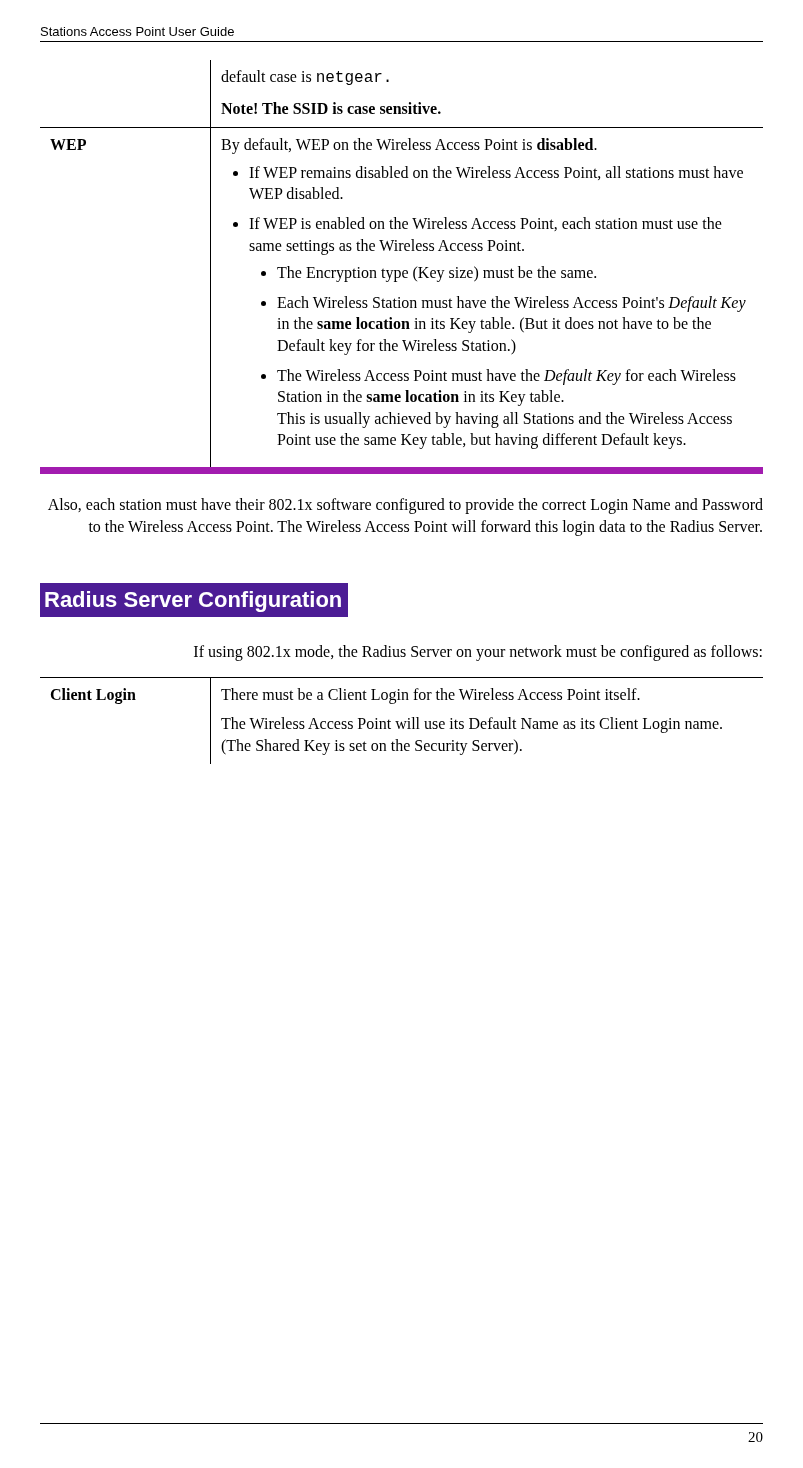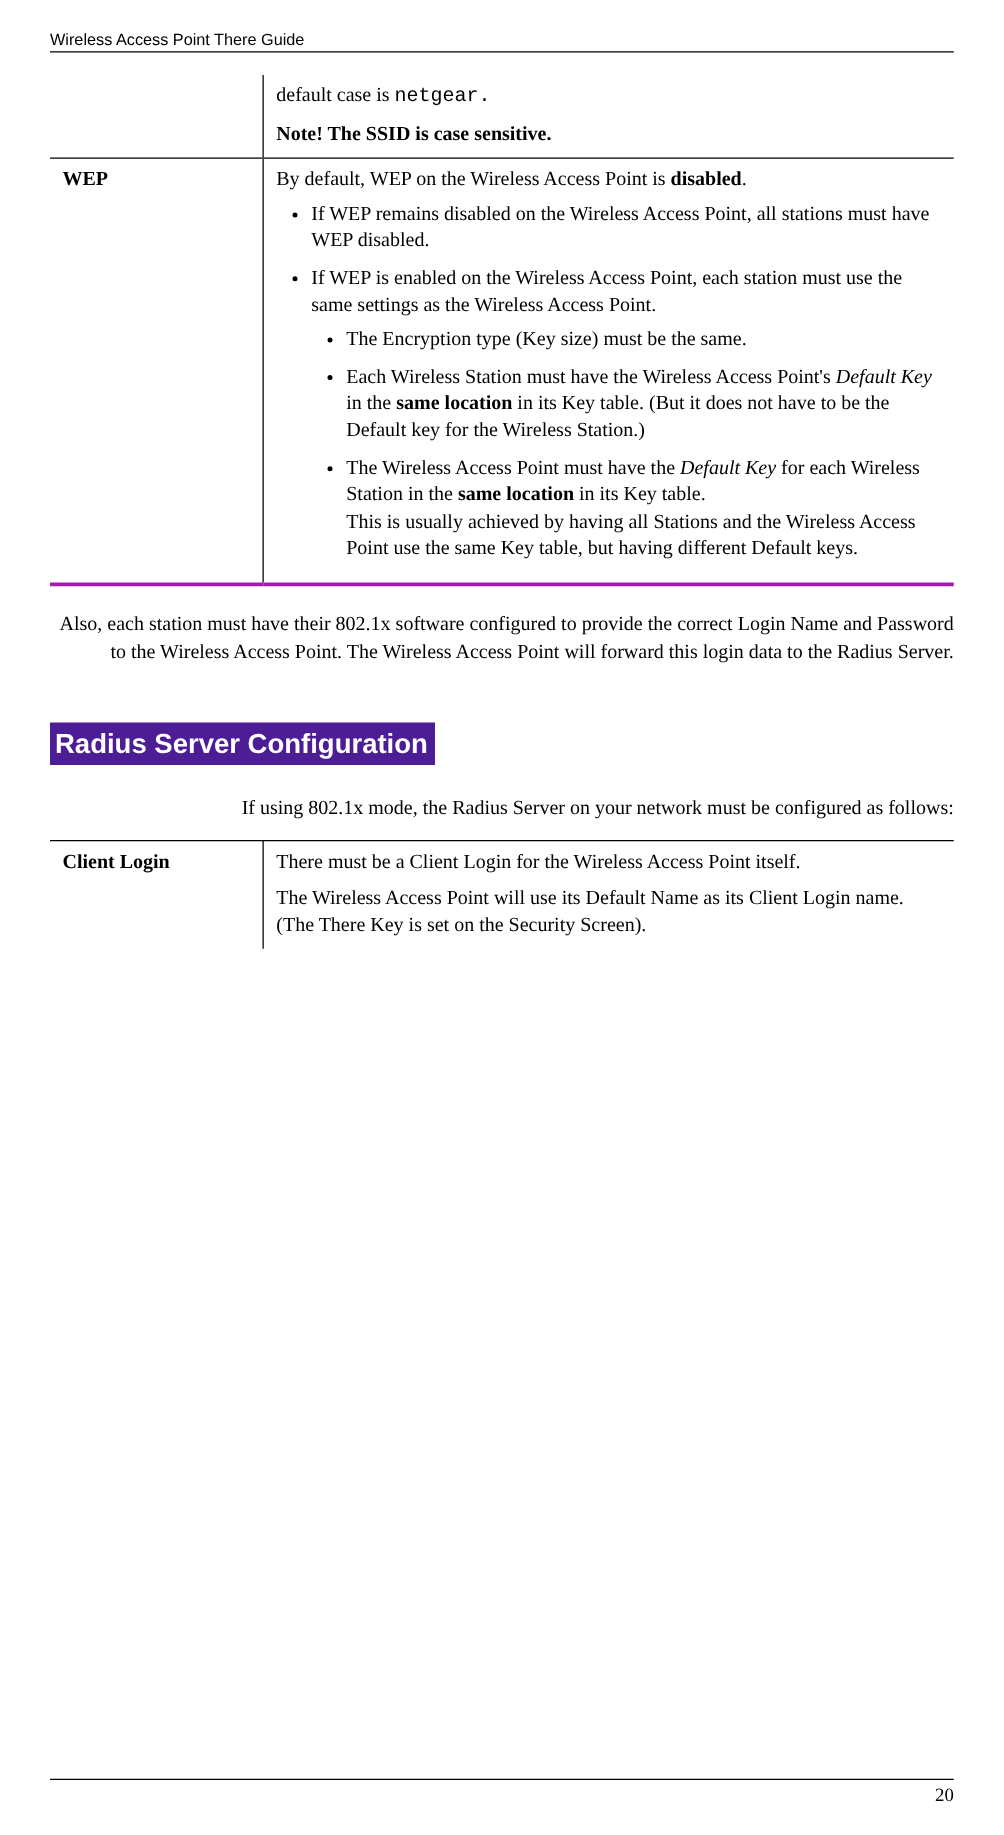--- a/index.html
+++ b/index.html
@@ -33,21 +33,21 @@
     vertical-align: top;
     padding: 6px 10px 8px 10px;
     font-size: 16px;
     line-height: 1.35;
   }
   .col-term {
     width: 150px;
     font-weight: bold;
   }
   .row-top td { border-top: 1px solid #000; }
-  .row-bot td { border-bottom: 3px solid #a21caf; }
+  .row-bot td { border-bottom: 7px solid #a21caf; }
   .mid-border { border-right: 1px solid #000; }
   .code { font-family: "Courier New", Courier, monospace; }
   .bold { font-weight: bold; }
   .ital { font-style: italic; }
   ul.bullets {
     list-style: disc;
     margin: 6px 0 6px 0;
     padding-left: 28px;
   }
   ul.bullets li { margin-bottom: 8px; }
@@ -85,21 +85,21 @@
     left: 40px;
     right: 40px;
     border-top: 1px solid #000;
   }
 </style>
 </head>
 <body>
 
 <div class="page">
 
-  <div class="doc-header">Wireless Access Point There Guide</div>
+  <div class="doc-header">Stations Access Point User Guide</div>
 
   <table class="def">
     <tbody>
         <tr>
       <td class="col-term mid-border"></td>
       <td>
         <div>
           <span>default case is </span><span class="code">netgear.</span>
         </div>
         <div style="margin-top:8px;" class="bold">Note! The SSID is case sensitive.</div>
@@ -139,21 +139,21 @@
   </div>
 
   <p class="body" style="margin-top:10px;">If using 802.1x mode, the Radius Server on your network must be configured as follows:</p>
 
   <table class="def" style="margin-top:14px;">
     <tbody>
         <tr class="row-top">
       <td class="col-term mid-border">Client Login</td>
       <td>
         <div>There must be a Client Login for the Wireless Access Point itself.</div>
-        <div style="margin-top:8px;">The Wireless Access Point will use its Default Name as its Client Login name. (The There Key is set on the Security Screen).</div>
+        <div style="margin-top:8px;">The Wireless Access Point will use its Default Name as its Client Login name. (The Shared Key is set on the Security Server).</div>
       </td>
     </tr>
   </tbody>
     </table>
 
   <div class="footer-line"></div>
   <div class="page-num">20</div>
 </div>
 
 </body></html>

